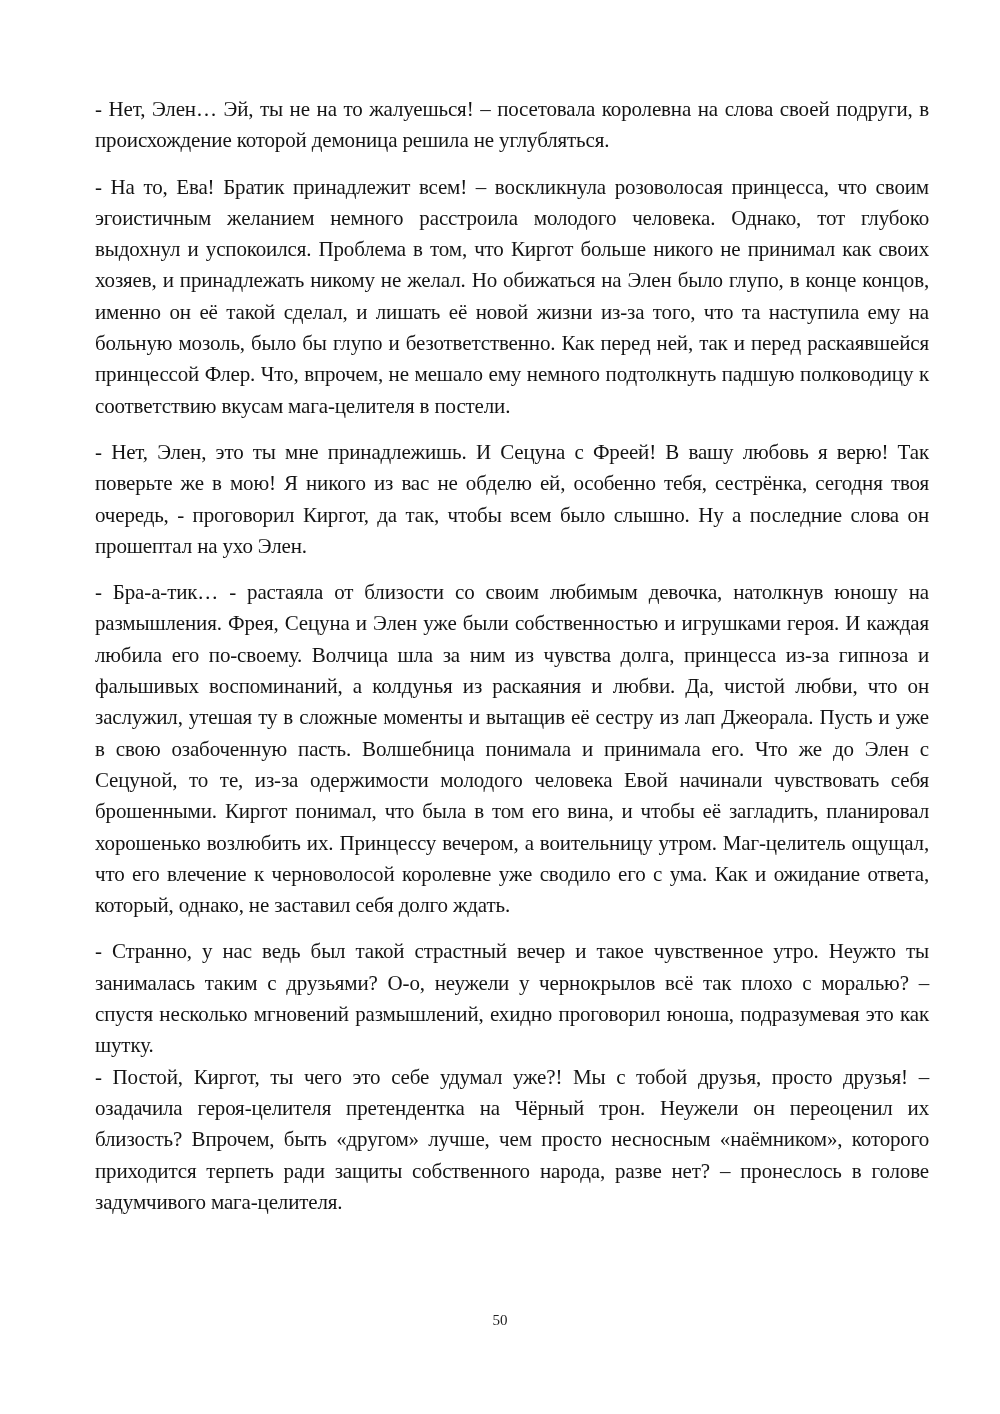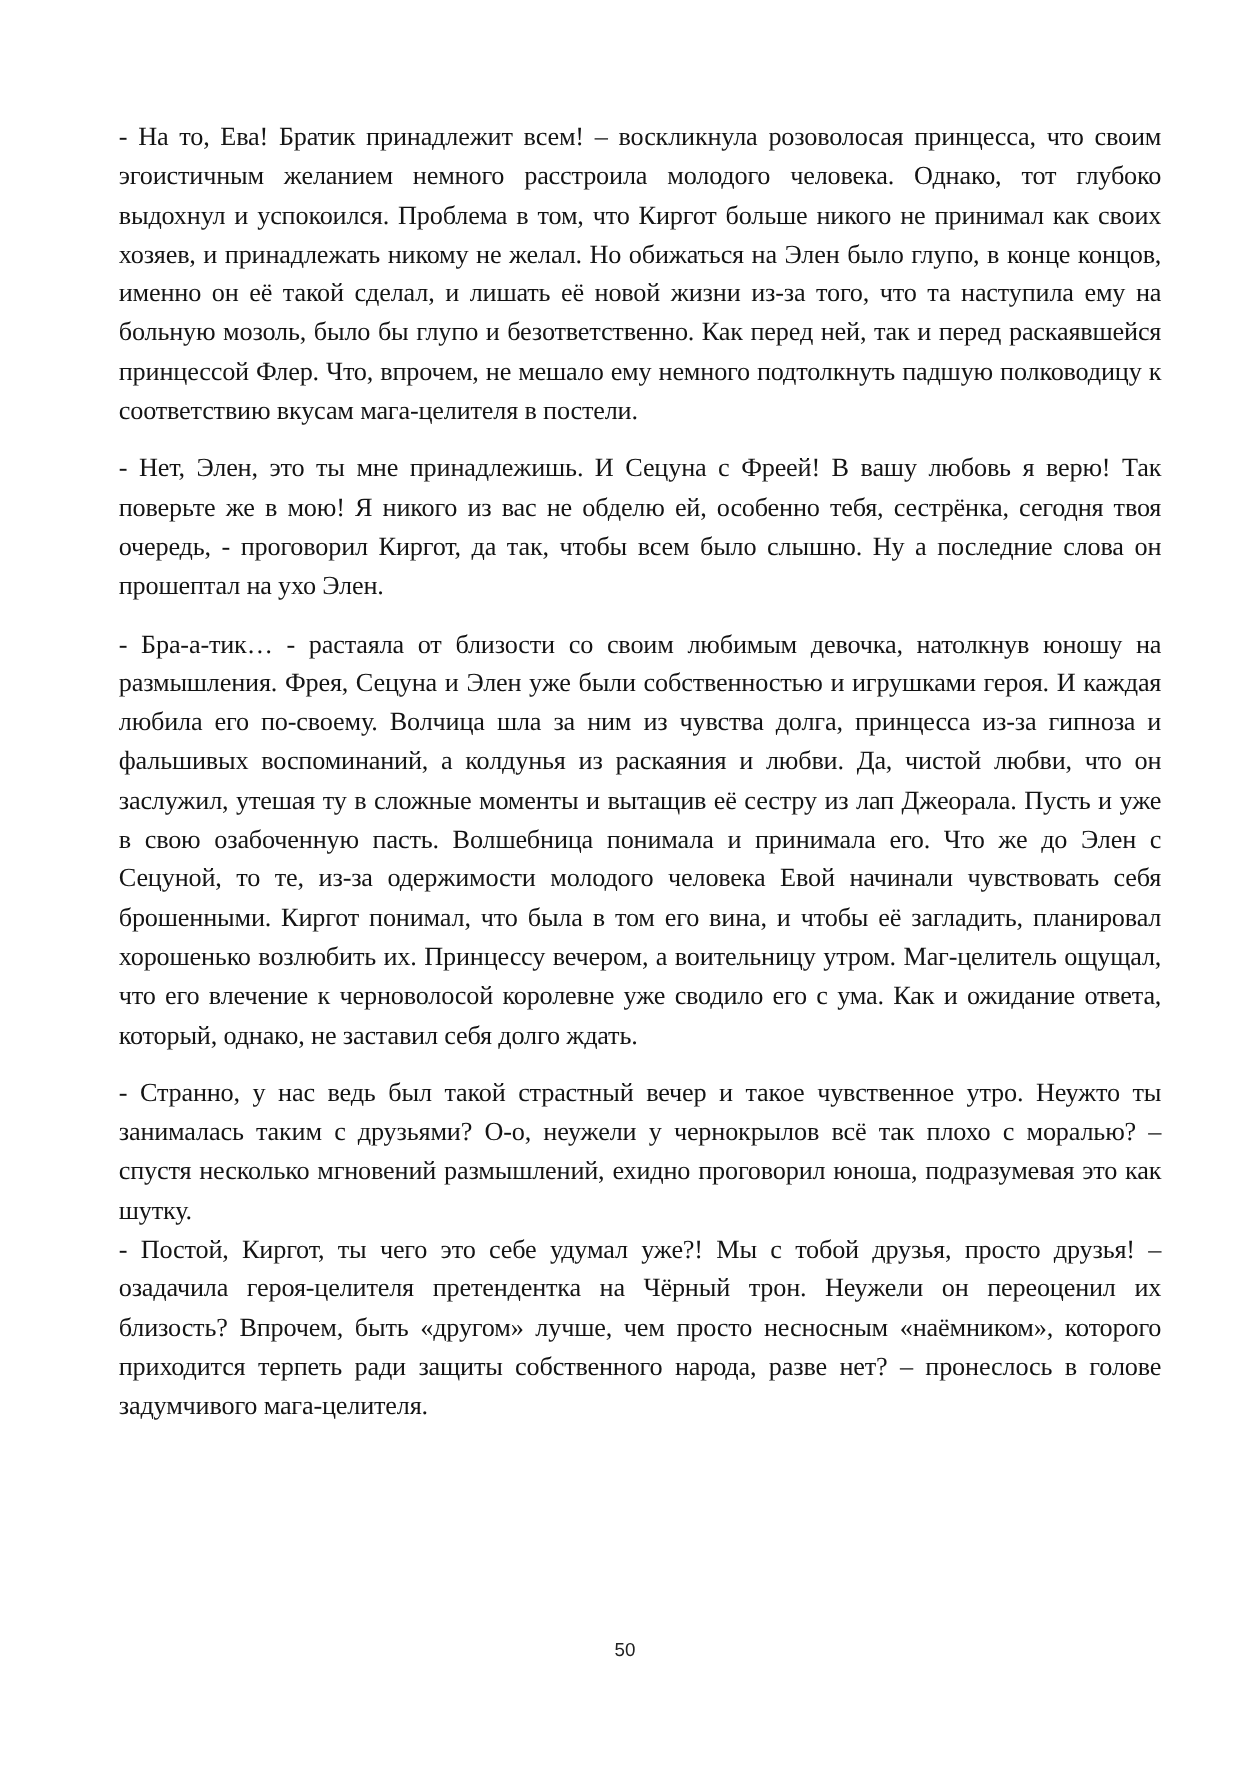--- a/index.html
+++ b/index.html
@@ -28,29 +28,30 @@
       text-align: justify;
       letter-spacing: -0.15px;
     }
     .para.last { margin-bottom: 0; }
     .page-number {
       position: absolute;
       left: 0;
       width: 1000px;
       top: 1312px;
       text-align: center;
-      font-family: Liberation Sans, sans-serif;
+      font-family: Liberation Serif, serif;
       font-size: 15px;
       color: #222;
     }
   </style>
 </head>
 <body>
 
 <div class="page">
+  <p class="para">- Нет, Элен… Эй, ты не на то жалуешься! – посетовала королевна на слова своей подруги, в происхождение которой демоница решила не углубляться.</p>
   <p class="para">- На то, Ева! Братик принадлежит всем! – воскликнула розоволосая принцесса, что своим эгоистичным желанием немного расстроила молодого человека. Однако, тот глубоко выдохнул и успокоился. Проблема в том, что Киргот больше никого не принимал как своих хозяев, и принадлежать никому не желал. Но обижаться на Элен было глупо, в конце концов, именно он её такой сделал, и лишать её новой жизни из-за того, что та наступила ему на больную мозоль, было бы глупо и безответственно. Как перед ней, так и перед раскаявшейся принцессой Флер. Что, впрочем, не мешало ему немного подтолкнуть падшую полководицу к соответствию вкусам мага-целителя в постели.</p>
   <p class="para">- Нет, Элен, это ты мне принадлежишь. И Сецуна с Фреей! В вашу любовь я верю! Так поверьте же в мою! Я никого из вас не обделю ей, особенно тебя, сестрёнка, сегодня твоя очередь, - проговорил Киргот, да так, чтобы всем было слышно. Ну а последние слова он прошептал на ухо Элен.</p>
   <p class="para">- Бра-а-тик… - растаяла от близости со своим любимым девочка, натолкнув юношу на размышления. Фрея, Сецуна и Элен уже были собственностью и игрушками героя. И каждая любила его по-своему. Волчица шла за ним из чувства долга, принцесса из-за гипноза и фальшивых воспоминаний, а колдунья из раскаяния и любви. Да, чистой любви, что он заслужил, утешая ту в сложные моменты и вытащив её сестру из лап Джеорала. Пусть и уже в свою озабоченную пасть. Волшебница понимала и принимала его. Что же до Элен с Сецуной, то те, из-за одержимости молодого человека Евой начинали чувствовать себя брошенными. Киргот понимал, что была в том его вина, и чтобы её загладить, планировал хорошенько возлюбить их. Принцессу вечером, а воительницу утром. Маг-целитель ощущал, что его влечение к черноволосой королевне уже сводило его с ума. Как и ожидание ответа, который, однако, не заставил себя долго ждать.</p>
   <p class="para last">- Странно, у нас ведь был такой страстный вечер и такое чувственное утро. Неужто ты занималась таким с друзьями? О-о, неужели у чернокрылов всё так плохо с моралью? – спустя несколько мгновений размышлений, ехидно проговорил юноша, подразумевая это как шутку.</p>
   <p class="para">- Постой, Киргот, ты чего это себе удумал уже?! Мы с тобой друзья, просто друзья! – озадачила героя-целителя претендентка на Чёрный трон. Неужели он переоценил их близость? Впрочем, быть «другом» лучше, чем просто несносным «наёмником», которого приходится терпеть ради защиты собственного народа, разве нет? – пронеслось в голове задумчивого мага-целителя.</p>
 </div>
 
 <div class="page-number">50</div>
 
 </body></html>

